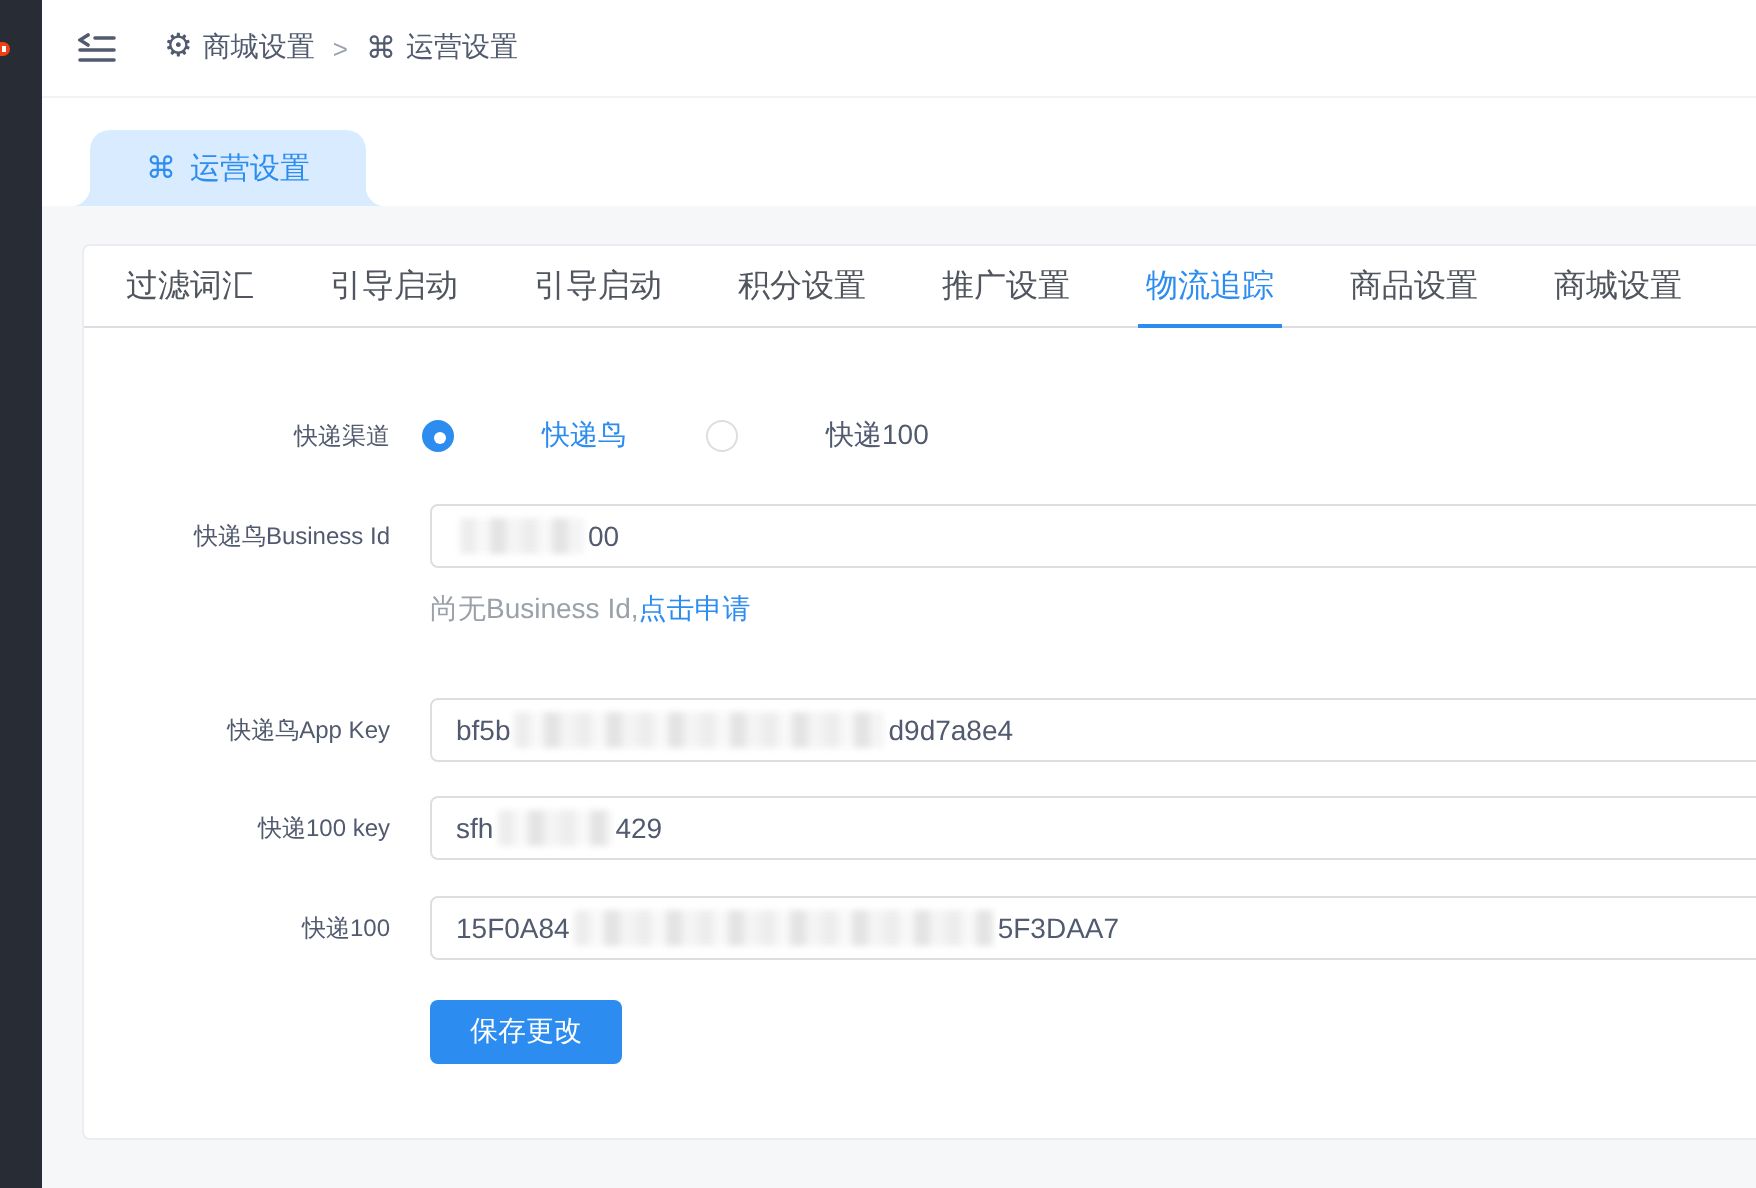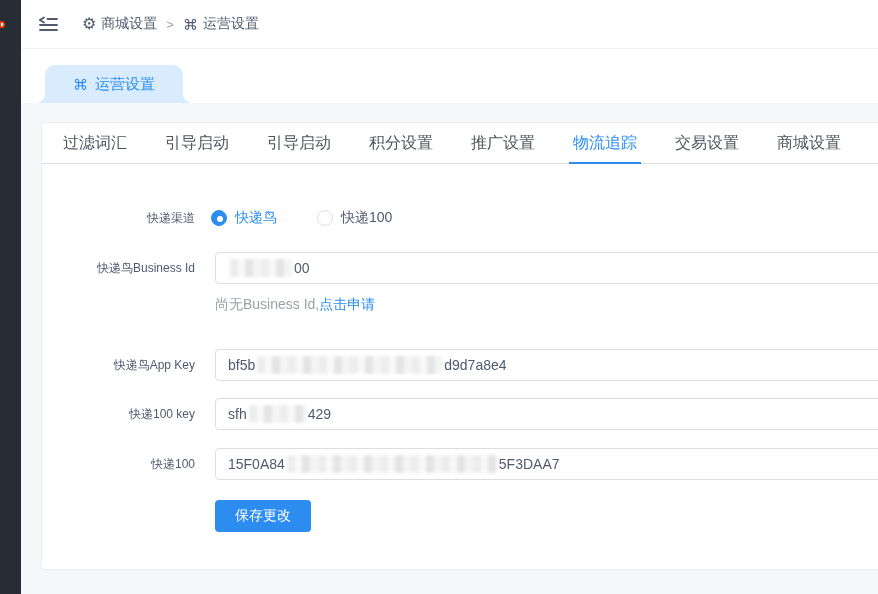--- a/index.html
+++ b/index.html
@@ -40,21 +40,21 @@
   .tabs-nav { display:flex; align-items:stretch; height:41px; border-bottom:1px solid #dcdee2; padding-left:21px; }
   .tab-item { display:flex; align-items:center; font-size:16px; color:#50555e; margin-right:38px; position:relative; cursor:pointer; white-space:nowrap; }
   .tab-item.active { color:#2d8cf0; }
   .tab-item.active::after { content:""; position:absolute; left:-4px; right:-4px; bottom:-1px; height:2px; background:#2d8cf0; }
 
   
   .row { display:flex; align-items:center; }
   .row-label { width:153px; flex:none; text-align:right; font-size:12px; color:#515a6e; }
   .row-radio { margin-top:44px; height:20px; }
   .radio-group { display:flex; align-items:center; margin-left:16px; }
-  .radio-option { display:flex; align-items:center; cursor:pointer; }
+  .radio-option { display:flex; align-items:center; cursor:pointer;gap:36px; }
   .radio-option + .radio-option { margin-left:40px; }
   .radio-circle { width:16px; height:16px; border-radius:50%; border:1px solid #dcdee2; background:#fff; position:relative; flex:none; }
   .radio-option.selected .radio-circle { border-color:#2d8cf0; background:#2d8cf0; }
   .radio-option.selected .radio-circle::after { content:""; position:absolute; left:5px; top:5px; width:6px; height:6px; border-radius:50%; background:#fff; }
   .radio-label { margin-left:8px; font-size:14px; color:#515a6e; }
   .radio-option.selected .radio-label { color:#2d8cf0; }
 
   .field-row .text-input { margin-left:20px; }
   .text-input { width:702px; height:32px; border:1px solid #dcdee2; border-radius:4px; background:#fff;
     display:flex; align-items:center; padding:0 12px; font-size:14px; color:#515a6e; overflow:hidden; cursor:text; }
@@ -117,21 +117,21 @@
   <div class="content">
     <div class="card">
 
       <div class="tabs-nav" id="tabs-nav">
           <div class="tab-item">过滤词汇</div>
           <div class="tab-item">引导启动</div>
           <div class="tab-item">引导启动</div>
           <div class="tab-item">积分设置</div>
           <div class="tab-item">推广设置</div>
           <div class="tab-item active">物流追踪</div>
-          <div class="tab-item">交易设置</div>
+          <div class="tab-item">商品设置</div>
           <div class="tab-item">商城设置</div>
         </div>
 
       <div class="row row-radio">
         <span class="row-label">快递渠道</span>
         <div class="radio-group" id="radio-group">
             <div class="radio-option selected">
               <span class="radio-circle"></span>
               <span class="radio-label">快递鸟</span>
             </div>

